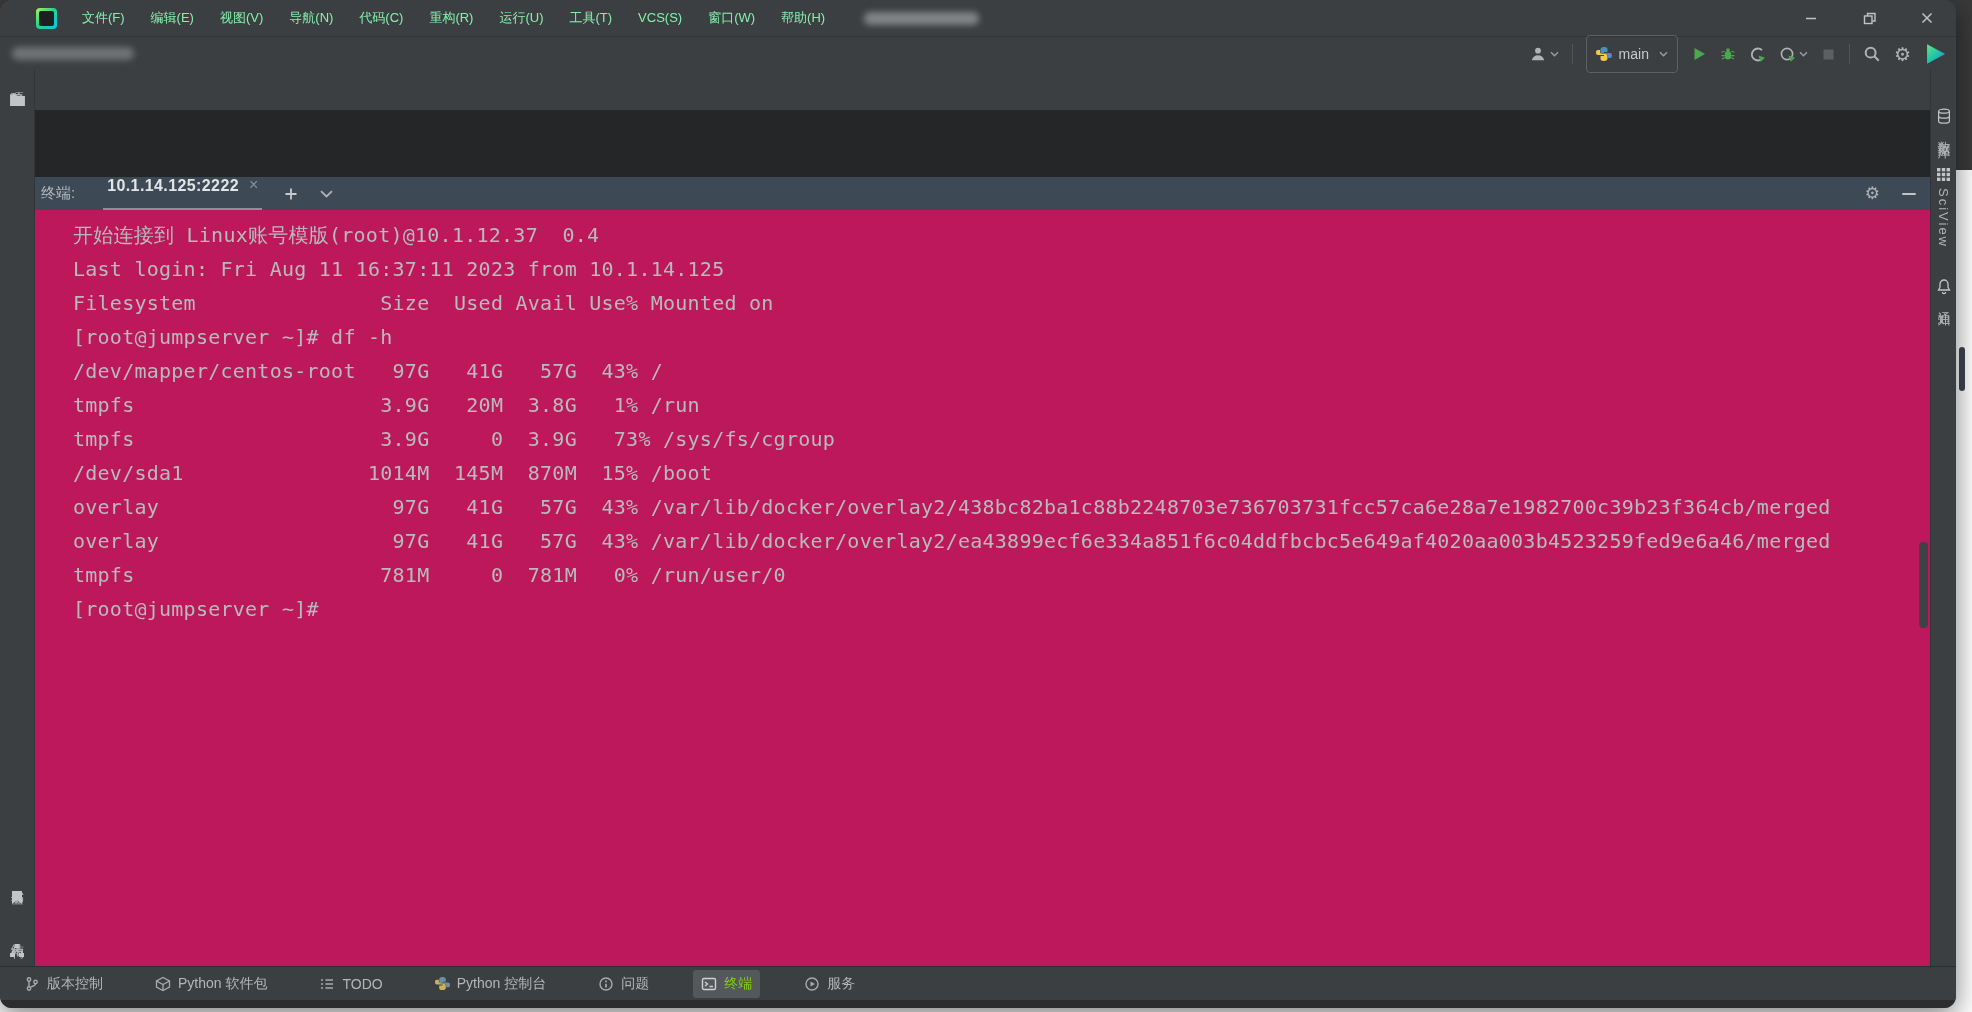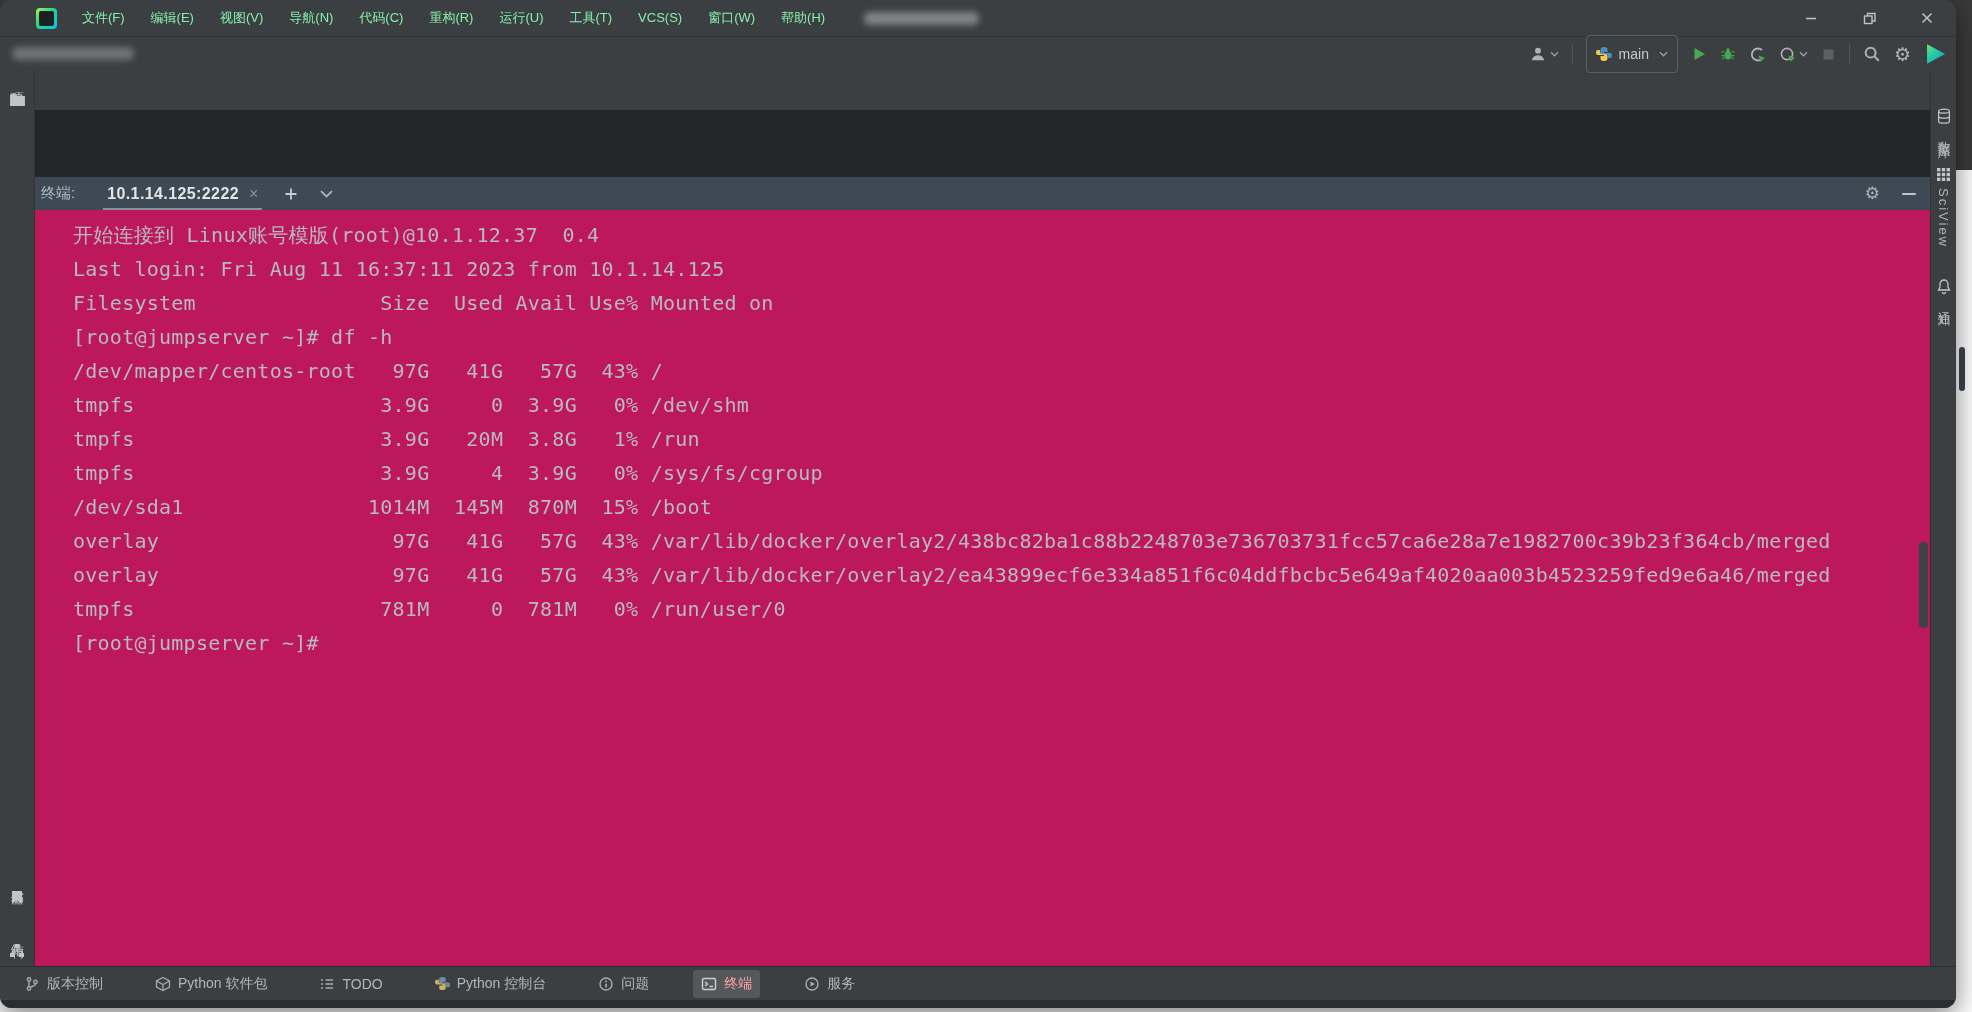--- a/index.html
+++ b/index.html
@@ -77,21 +77,21 @@
   .stripe-left .bottom-group { position:absolute; bottom:8px; display:flex; flex-direction:column; align-items:center; gap:28px; }
 
   .center-col { flex:1 1 auto; display:flex; flex-direction:column; min-width:0;margin-top:40px; }
   .editor-gap { flex:0 0 67px; background:#252628; }
 
   
   .term-header {
     flex:0 0 33px; background:#3d4a56; display:flex; align-items:center; position:relative; padding-left:6px;
   }
   .term-panel-label { font-size:15px; color:#b3bac0; margin-right:28px; }
-  .term-tab { display:flex; align-items:center; position:relative; height:33px; padding:0 4px; }
+  .term-tab { display:flex; position:relative; height:33px; padding:0 4px; }
   .term-tab-title { font-size:16px; font-weight:600; color:#e2e5e8; letter-spacing:.4px; }
   .term-tab::after { content:""; position:absolute; left:0; right:0; bottom:0; height:2px; background:rgba(195,205,214,.55); }
   .tab-close { margin-left:10px; color:#8b9095; font-size:16px; line-height:1; }
   .tab-add { margin-left:22px; color:#c8cbcd; }
   .tab-dd { margin-left:22px; color:#aeb3b7; }
   .term-header-right { position:absolute; right:14px; top:0; height:33px; display:flex; align-items:center; gap:22px; }
   .term-min { width:14px; height:2px; background:#c0c4c7; border-radius:1px; }
 
   .term-body {
     flex:1 1 auto; background:#be185d; position:relative; overflow:hidden;
@@ -102,21 +102,21 @@
     height:34px; line-height:34px; color:#b7bbbe; white-space:pre;
   }
   .term-scroll-thumb { position:absolute; right:2px; top:332px; width:9px; height:86px; background:#3e4245; border-radius:4px; }
 
   
   .bottombar {
     flex:0 0 34px; background:#3c3f41; border-top:1px solid #2c2e30;
     display:flex; align-items:center; padding-left:16px; gap:36px;
   }
   .bb-item { display:flex; align-items:center; gap:7px; font-size:14px; color:#b4b7b9; padding:5px 8px; border-radius:3px; white-space:nowrap; }
-  .bb-item.active { background:#54585b; color:#fca5a5;font-family:Liberation Serif, serif; }
+  .bb-item.active { background:#54585b; color:#84cc16;font-family:Liberation Serif, serif; }
   .footer-strip { flex:0 0 8px; background:#2b2d2f; }
 
   svg { display:block; }
 </style>
 </head>
 <body>
 
 <div class="behind-top"></div>
 <div class="mini-scrollbar"></div>
 
@@ -280,23 +280,22 @@
         </span>
       </div>
 
       <div class="term-body">
         <div>
             <div class="term-line">开始连接到 Linux账号模版(root)@10.1.12.37  0.4</div>
             <div class="term-line">Last login: Fri Aug 11 16:37:11 2023 from 10.1.14.125</div>
             <div class="term-line">Filesystem               Size  Used Avail Use% Mounted on</div>
             <div class="term-line">[root@jumpserver ~]# df -h</div>
             <div class="term-line">/dev/mapper/centos-root   97G   41G   57G  43% /</div>
-            <div class="term-line">tmpfs                    3.9G     0  3.9G   0% /dev/shm</div>
             <div class="term-line">tmpfs                    3.9G   20M  3.8G   1% /run</div>
-            <div class="term-line">tmpfs                    3.9G     4  3.9G   0% /sys/fs/cgroup</div>
+            <div class="term-line">tmpfs                    3.9G     0  3.9G   73% /sys/fs/cgroup</div>
             <div class="term-line">/dev/sda1               1014M  145M  870M  15% /boot</div>
             <div class="term-line">overlay                   97G   41G   57G  43% /var/lib/docker/overlay2/438bc82ba1c88b2248703e736703731fcc57ca6e28a7e1982700c39b23f364cb/merged</div>
             <div class="term-line">overlay                   97G   41G   57G  43% /var/lib/docker/overlay2/ea43899ecf6e334a851f6c04ddfbcbc5e649af4020aa003b4523259fed9e6a46/merged</div>
             <div class="term-line">tmpfs                    781M     0  781M   0% /run/user/0</div>
             <div class="term-line">[root@jumpserver ~]#</div>
           </div>
         <div class="term-scroll-thumb"></div>
       </div>
     </div>
 

